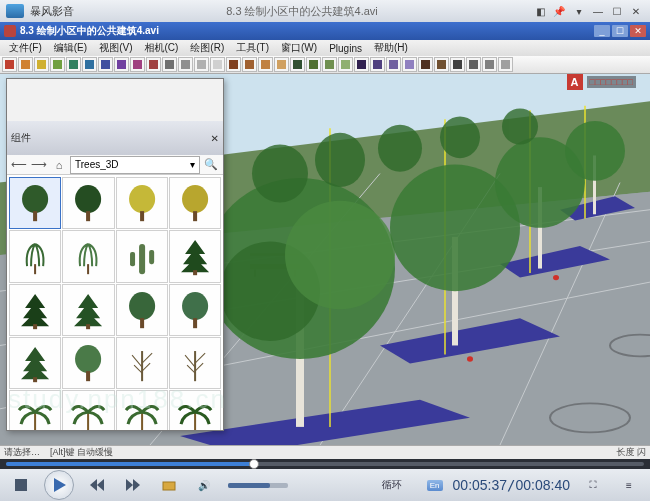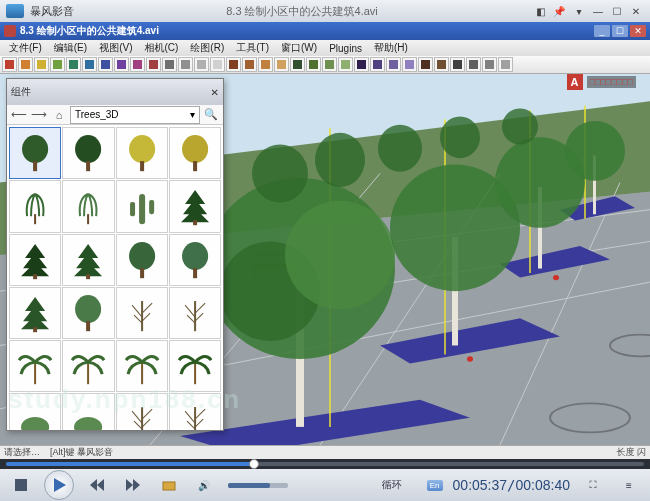--- a/index.html
+++ b/index.html
@@ -17,36 +17,36 @@
   .app-titlebar .wc2 { width: 16px; height: 12px; margin-left: 2px; background: #7fa0d8; display: flex; align-items: center; justify-content: center; font-size: 9px; color: #fff; border-radius: 1px; }
   .menubar { height: 16px; background: linear-gradient(#f2f2f2,#dedede); display: flex; align-items: center; padding: 0 4px; font-size: 10px; color: #222; gap: 2px; }
   .menubar span { padding: 0 5px; }
   .toolbar { height: 18px; background: linear-gradient(#fafafa,#e4e4e4); border-bottom: 1px solid #aaa; display: flex; align-items: center; padding: 0 2px; gap: 1px; overflow: hidden; }
   .tb-btn { width: 15px; height: 15px; border: 1px solid #bbb; background: #f5f5f5; display: flex; align-items: center; justify-content: center; font-size: 9px; }
   .tb-btn svg { width: 11px; height: 11px; }
   .workspace { flex: 1; position: relative; background: #eef4fa; overflow: hidden; }
   .viewport { position: absolute; inset: 0; background: linear-gradient(#bcd4e6 0%, #a0b8ca 25%, #7f8f7a 40%, #9aa69a 100%); }
   .viewport svg { width: 100%; height: 100%; display: block; }
   .component-panel { position: absolute; left: 6px; top: 4px; width: 218px; bottom: 14px; background: #f2f2f2; border: 1px solid #7a7a7a; box-shadow: 2px 2px 6px rgba(0,0,0,.3); display: flex; flex-direction: column; }
-  .panel-head { height: 26px; background: linear-gradient(#e4e7ee,#c8ccd6); display: flex; align-items: center; padding: 0 4px; font-size: 10px; color: #333; }
+  .panel-head { height: 34px; background: linear-gradient(#e4e7ee,#c8ccd6); display: flex; align-items: center; padding: 0 4px; font-size: 10px; color: #333; margin-top: 42px; }
   .panel-head .spacer { flex: 1; }
   .panel-head .x { font-size: 10px; }
   .panel-nav { height: 20px; background: #f8f8f8; display: flex; align-items: center; padding: 0 3px; gap: 2px; border-bottom: 1px solid #ccc; }
   .panel-nav .nb { width: 18px; height: 16px; display: flex; align-items: center; justify-content: center; font-size: 11px; color: #555; }
   .panel-nav .dd { flex: 1; height: 15px; border: 1px solid #aaa; background: #fff; font-size: 10px; display: flex; align-items: center; padding: 8px 4px; }
   .panel-grid { flex: 1; overflow: auto; background: #fff; display: grid; grid-template-columns: repeat(4, 1fr); gap: 1px; padding: 2px; align-content: start; }
   .thumb { aspect-ratio: 1/1; border: 1px solid #d0d0d0; background: #fefefe; display: flex; align-items: center; justify-content: center; }
   .thumb svg { width: 80%; height: 80%; }
   .thumb.sel { border: 1px solid #3a72c8; background: #e6eefc; }
   .statusbar-app { height: 14px; background: #ececec; border-top: 1px solid #aaa; display: flex; align-items: center; padding: 0 4px; font-size: 9px; color: #444; gap: 10px; }
   .statusbar-app .spacer { flex: 1; }
   .watermark-logo { position: absolute; top: 52px; right: 14px; display: flex; align-items: center; gap: 4px; }
   .watermark-logo .wl-a { width: 16px; height: 16px; background: #c73a32; color: #fff; font-size: 11px; font-weight: bold; display: flex; align-items: center; justify-content: center; }
   .watermark-logo .wl-t { font-size: 9px; background: rgba(0,0,0,.4); color: #b8443f; font-weight: bold; padding: 1px 3px; }
-  .watermark-bottom { position: absolute; bottom: 44px; left: 8px; font-size: 26px; color: rgba(200,230,220,.35); font-weight: bold; letter-spacing: 2px; }
+  .watermark-bottom { position: absolute; bottom: 44px; left: 8px; font-size: 26px; color: rgba(200,230,220,.35); font-weight: normal; letter-spacing: 2px; }
   .player-seek { height: 10px; background: #2a2e36; position: relative; }
   .player-seek .track { position: absolute; left: 6px; right: 6px; top: 3px; height: 4px; background: #555b66; border-radius: 2px; }
   .player-seek .prog { position: absolute; left: 6px; top: 3px; height: 4px; background: #3d7fd6; border-radius: 2px; width: 38%; }
   .player-seek .knob { position: absolute; top: 0; left: calc(38% + 2px); width: 10px; height: 10px; border-radius: 5px; background: #fff; border: 1px solid #888; }
   .player-controls { height: 32px; background: linear-gradient(#e8ecf1,#cfd5de); display: flex; align-items: center; padding: 0 8px; gap: 10px; font-size: 10px; color: #334; }
   .player-controls .pc-btn { width: 26px; height: 22px; display: flex; align-items: center; justify-content: center; }
   .player-controls .pc-btn.play { width: 30px; height: 30px; border-radius: 15px; background: radial-gradient(#fff,#cfd7e2); border: 1px solid #9aa5b3; }
   .player-controls .spacer { flex: 1; }
   .player-controls .time { font-family: monospace; font-size: 14px; color: #2a4a7a; }
   .player-controls .lang { background: linear-gradient(#8fb7e7,#5a8bcf); color: #fff; font-size: 8px; padding: 1px 3px; border-radius: 2px; margin-left: 15px; }
@@ -501,21 +501,21 @@
                   <line x1="20" y1="30" x2="12" y2="22" stroke="#6a5a3a"></line>
                   <line x1="20" y1="28" x2="28" y2="20" stroke="#6a5a3a"></line>
                 </svg>
               </div>
             </div>
         </div>
       </div>
 
       <div class="statusbar-app">
         <span>请选择…</span>
-        <span>[Alt]键  暴风影音</span>
+        <span>[Alt]键  自动缓慢</span>
         <div class="spacer"></div>
         <span>长度 闪</span>
       </div>
 
     </div>
 
     <div class="watermark-logo">
       <div class="wl-a">A</div>
       <div class="wl-t">□□□□□□□□</div>
     </div>

